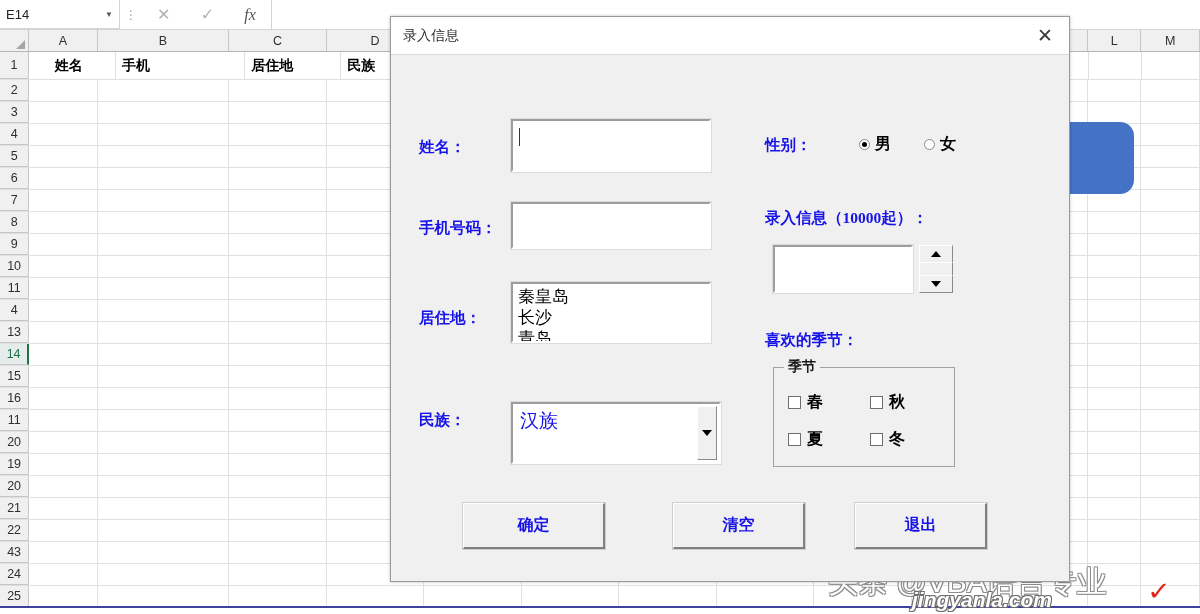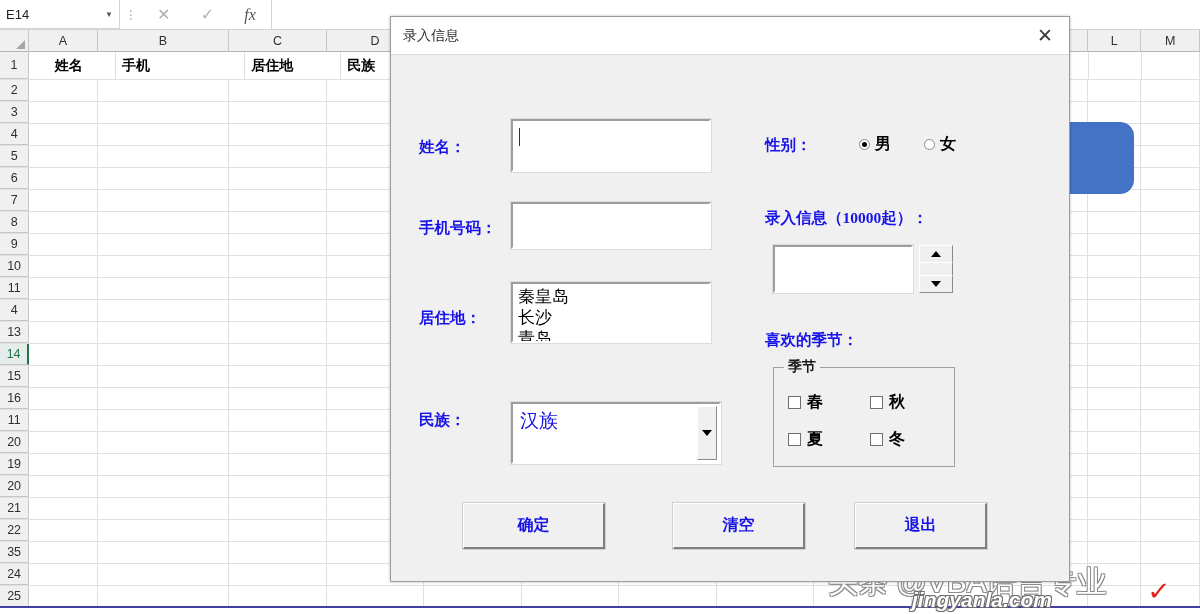--- a/index.html
+++ b/index.html
@@ -511,21 +511,21 @@
         <div class="cell" style="width: 100px; height: 100%;"></div>
         <div class="cell" style="width: 100px; height: 100%;"></div>
         <div class="cell" style="width: 100px; height: 100%;"></div>
         <div class="cell" style="width: 100px; height: 100%;"></div>
         <div class="cell" style="width: 100px; height: 100%;"></div>
         <div class="cell" style="width: 80px; height: 100%;"></div>
         <div class="cell" style="width: 55px; height: 100%;"></div>
         <div class="cell" style="width: 60px; height: 100%;"></div>
       </div>
       <div class="row" style="height: 22px;">
-        <div class="rh">35</div>
+        <div class="rh">43</div>
         <div class="cell" style="width: 70px; height: 100%;"></div>
         <div class="cell" style="width: 135px; height: 100%;"></div>
         <div class="cell" style="width: 100px; height: 100%;"></div>
         <div class="cell" style="width: 100px; height: 100%;"></div>
         <div class="cell" style="width: 100px; height: 100%;"></div>
         <div class="cell" style="width: 100px; height: 100%;"></div>
         <div class="cell" style="width: 100px; height: 100%;"></div>
         <div class="cell" style="width: 100px; height: 100%;"></div>
         <div class="cell" style="width: 100px; height: 100%;"></div>
         <div class="cell" style="width: 100px; height: 100%;"></div>

